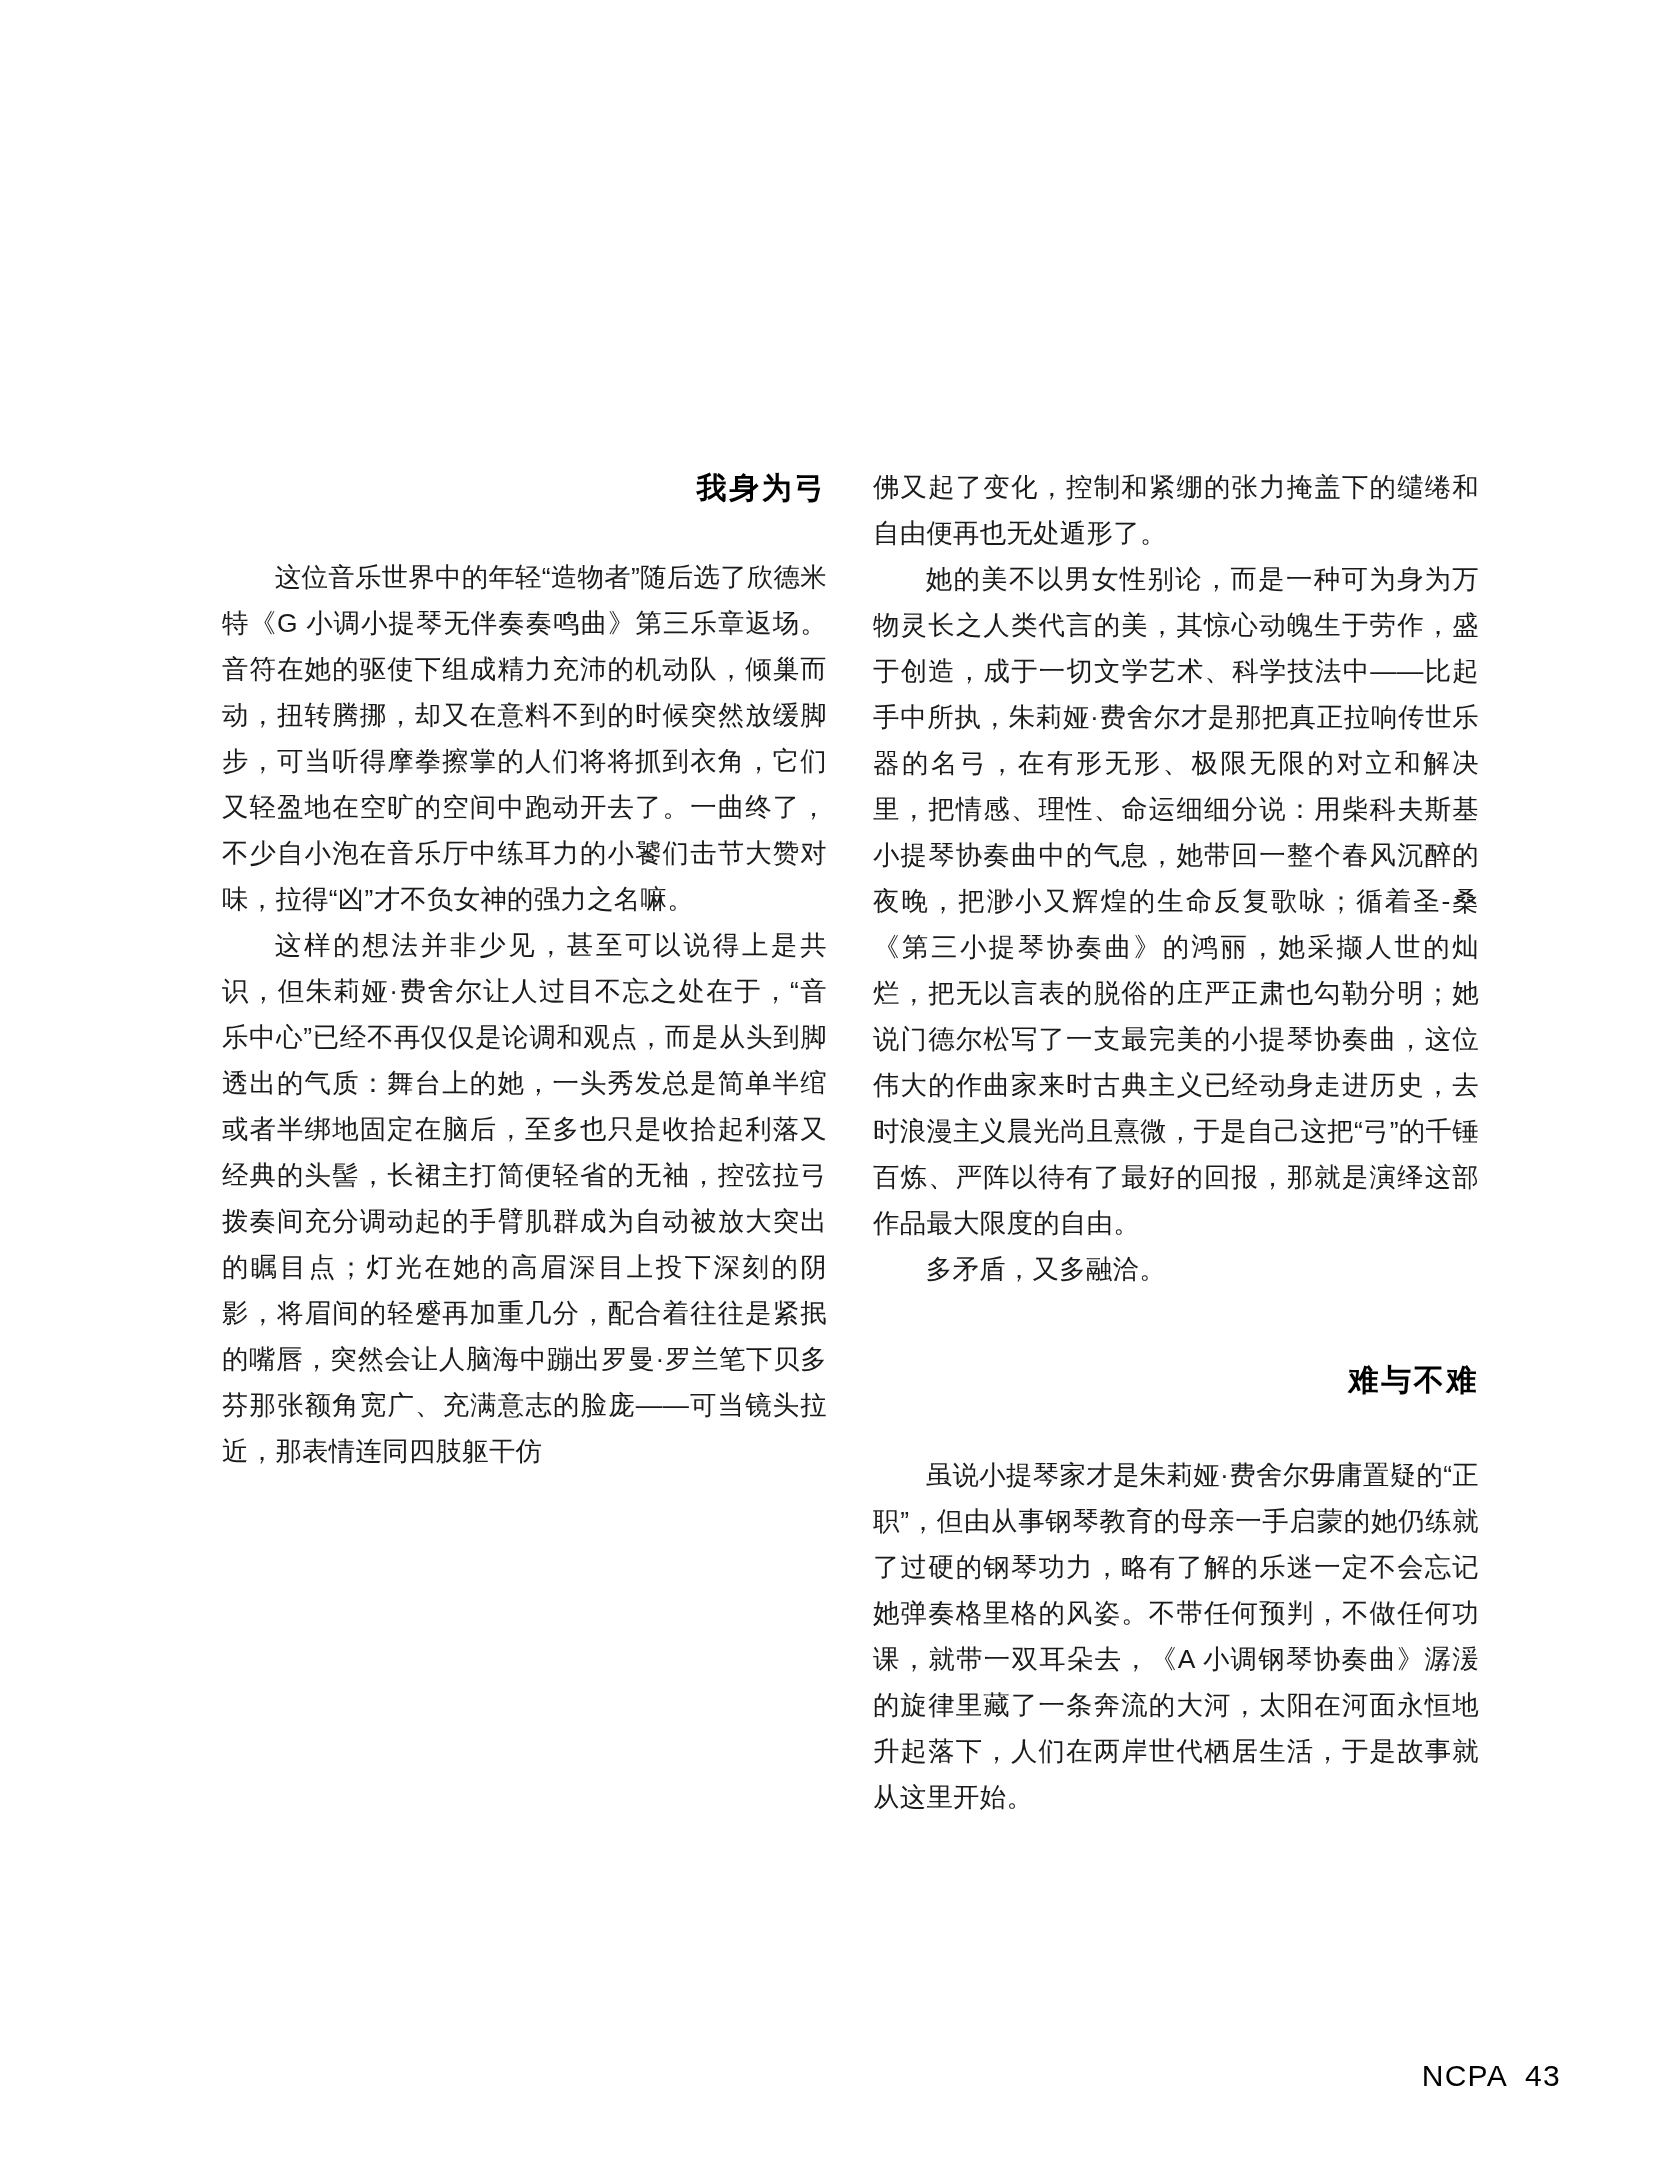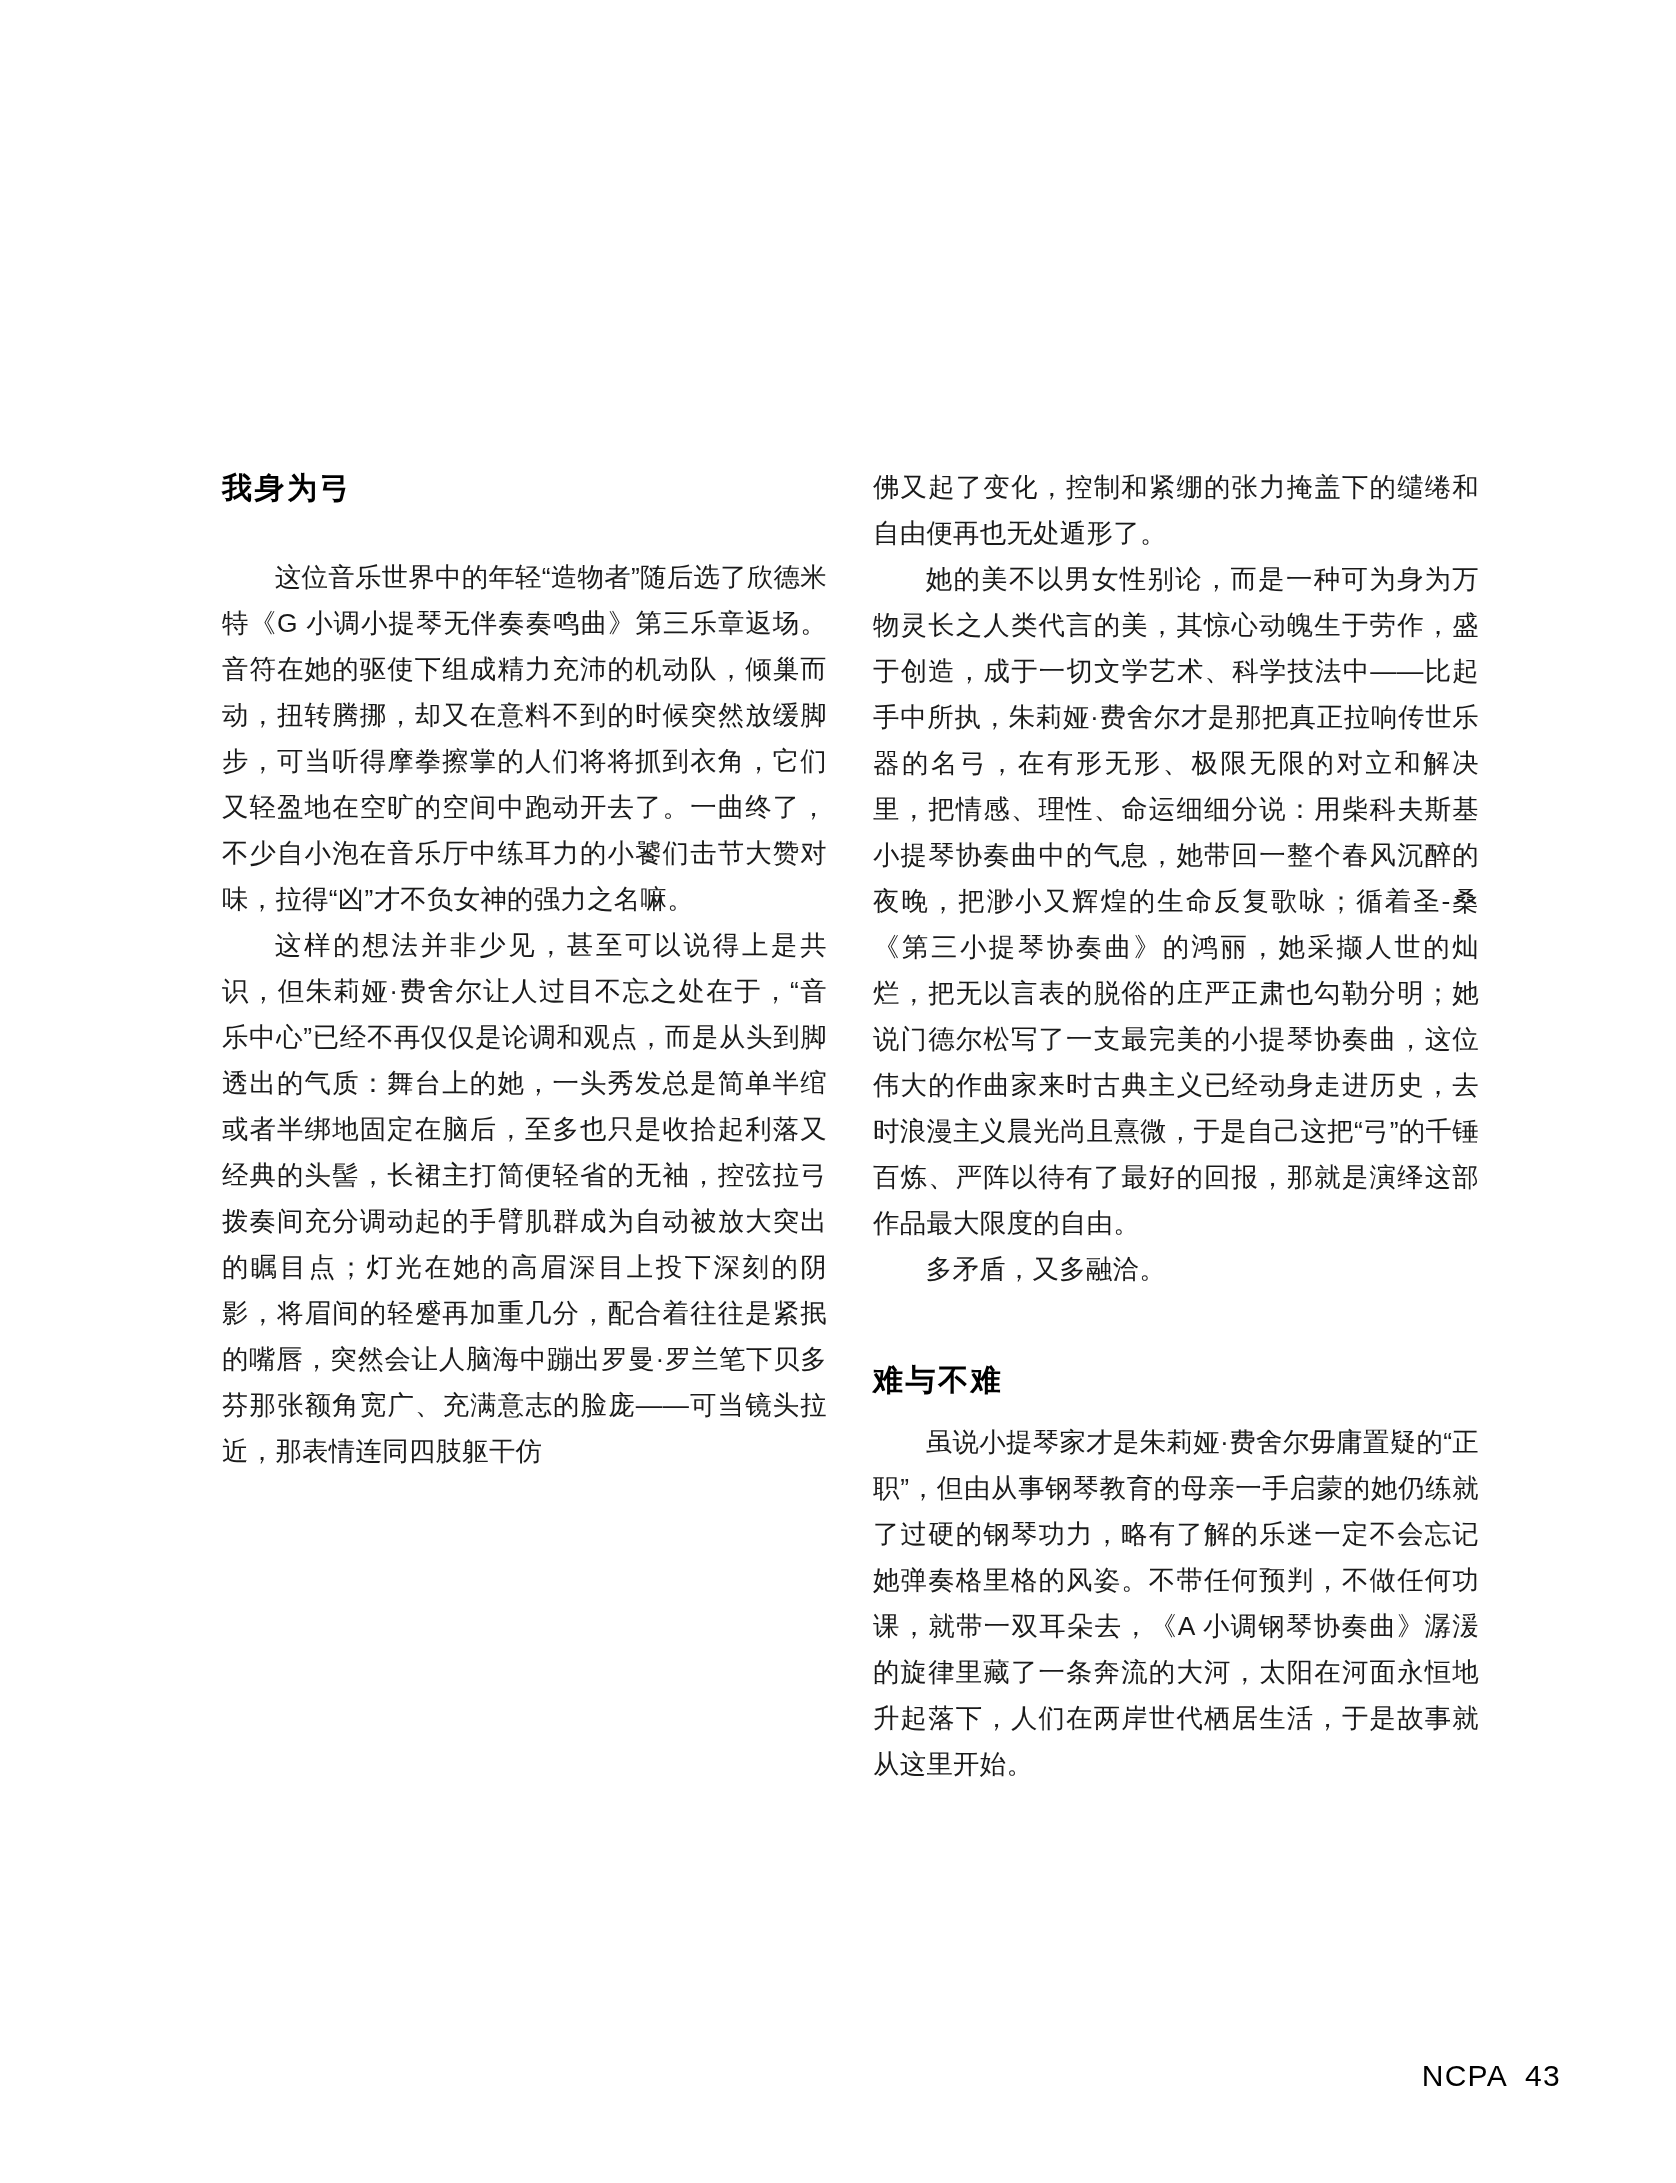--- a/index.html
+++ b/index.html
@@ -39,27 +39,27 @@
   }
   .col p.no-indent { text-indent: 0; }
 
   h2.section-heading {
     margin: 0;
     font-size: 30px;
     line-height: 48px;
     font-weight: 900;
     color: #000000;
     letter-spacing: 2.6px;
-    text-align: left;
+    text-align: right;
     text-indent: 0;
   }
   .col-left h2.section-heading { margin-bottom: 42px; }
   h2.h2-mid {
     margin-top: 64px;
-    margin-bottom: 15px;
+    margin-bottom: 48px;
   }
 
   .page-footer {
     position: absolute;
     top: 2060px;
     right: 115px;
     font-size: 30px;
     line-height: 32px;
     font-weight: 400;
     color: #000000;

